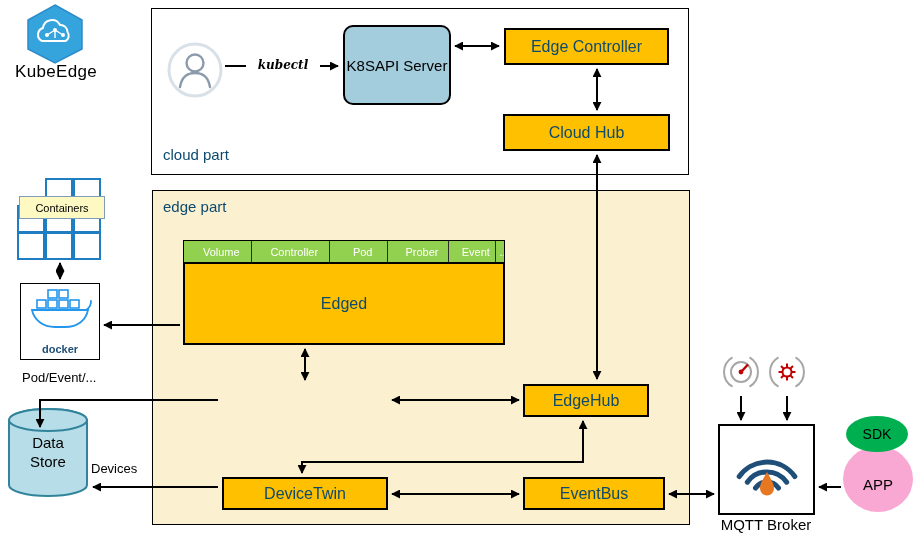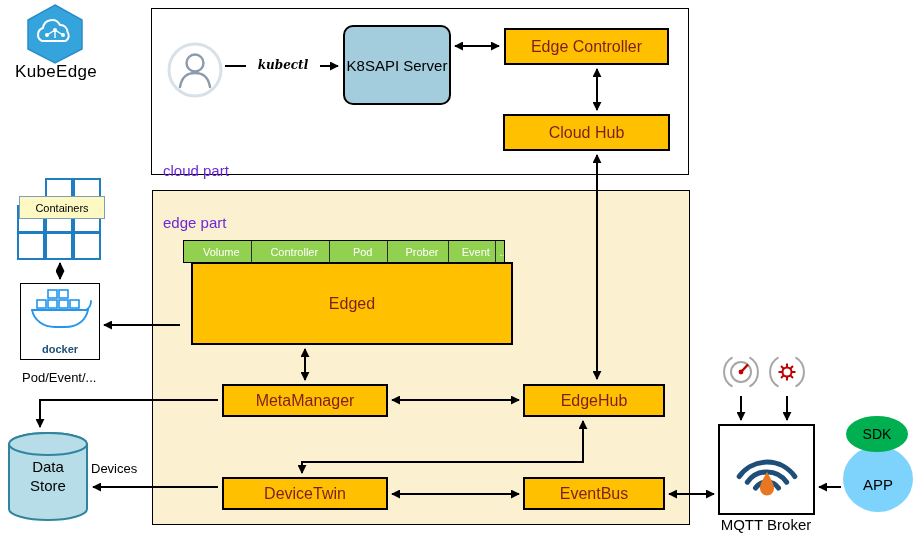--- a/index.html
+++ b/index.html
@@ -2,25 +2,25 @@
 <html><head>
 <meta charset="utf-8">
 <style>
   html,body{margin:0;padding:0;background:#fff;}
   .canvas{position:relative;width:923px;height:550px;background:#fff;
           font-family:"Liberation Sans",sans-serif;color:#000;overflow:hidden;}
   .abs{position:absolute;box-sizing:border-box;}
   .frame{border:1.6px solid #000;background:#fff;}
   .edgebg{background:#FBF0D0;}
   .orange{background:#FFC000;border:2px solid #000;display:flex;align-items:center;
-          justify-content:center;font-size:16px;color:#7f1d1d;text-align:right;}
+          justify-content:center;font-size:16px;color:#0c4a6e;text-align:right;}
   .blue-rounded{background:#A3CCDC;border:2px solid #000;border-radius:10px;
           display:flex;flex-direction:row;align-items:center;justify-content:center;
           font-size:15px;line-height:19px;}
-  .part-label{font-size:15px;color:#6d28d9;margin-top:16px;}
+  .part-label{font-size:15px;color:#0c4a6e;}
   .tabs{display:flex;border:1px solid #000;background:#92D050;}
   .tab{display:flex;align-items:center;justify-content:center;font-size:11px;color:#fff;
        background:#92D050;border-right:1px solid #2c2c2c;overflow:hidden;white-space:nowrap;padding-left:8px;}
   .tab:last-child{border-right:none;flex:1;}
   .tab:nth-child(1){width:64px}.tab:nth-child(2){width:76px}.tab:nth-child(3){width:54px}
   .tab:nth-child(4){width:56px}.tab:nth-child(5){width:42px}
   .cell{position:absolute;width:28px;height:28px;border:2px solid #1F7EC2;background:#fff;box-sizing:border-box;}
   .containers-label{background:#fef9c3;border:1px solid #7F9DB9;font-size:11px;display:flex;
        align-items:center;justify-content:center;z-index:2;}
   .small-label{font-size:13px;color:#000;}
@@ -68,23 +68,22 @@
   <div class="abs part-label" style="left:163px;top:198px;">edge part</div>
 
   <div class="abs tabs" style="left:183px;top:240px;width:322px;height:23px;">
     <span class="tab">Volume</span>
     <span class="tab">Controller</span>
     <span class="tab">Pod</span>
     <span class="tab">Prober</span>
     <span class="tab">Event</span>
     <span class="tab">...</span>
   </div>
-  <div class="abs orange" style="left:183px;top:262px;width:322px;height:83px;margin-left:8px;">Edged</div>
-  <div class="abs orange" style="left:222px;top:384px;width:166px;height:33px;">MetaManager</div>
-  <div class="abs orange" style="left:523px;top:384px;width:142px;height:33px;">EdgeHub</div>
+  <div class="abs orange" style="left:183px;top:262px;width:322px;height:83px;">Edged</div>
+  <div class="abs orange" style="left:523px;top:384px;width:126px;height:33px;">EdgeHub</div>
   <div class="abs orange" style="left:222px;top:477px;width:166px;height:33px;">DeviceTwin</div>
   <div class="abs orange" style="left:523px;top:477px;width:142px;height:33px;">EventBus</div>
 
   <div>
     <div class="cell" style="left:45px;top:178px;"></div>
       <div class="cell" style="left:73px;top:178px;"></div>
     <div class="cell" style="left:17px;top:205px;"></div>
       <div class="cell" style="left:45px;top:205px;"></div>
       <div class="cell" style="left:73px;top:205px;"></div>
     <div class="cell" style="left:17px;top:232px;"></div>
@@ -104,21 +103,21 @@
           <rect x="42" y="12" width="9" height="8"></rect>
       </g>
       <path d="M4,22 h56 c-2,10 -10,17 -23,17 h-10 c-12,0 -21,-7 -23,-17 z" fill="#fff" stroke="#2496ED" stroke-width="1.8"></path>
       <path d="M58,22 q5,-3 5,-9" fill="none" stroke="#2496ED" stroke-width="1.8" stroke-linecap="round"></path>
     </svg>
     <div class="abs" style="left:0;bottom:4px;width:100%;text-align:center;font-size:11px;font-weight:bold;color:#1D4E77;">docker</div>
   </div>
 
   <div class="abs small-label" style="left:22px;top:370px;">Pod/Event/...</div>
 
-  <div class="abs" style="left:8px;top:431px;width:80px;height:92px;">
+  <div class="abs" style="left:8px;top:407px;width:80px;height:92px;">
     <svg width="80" height="92" viewBox="0 0 80 92">
       <path d="M1,13 a39,11 0 0 1 78,0 v65 a39,11 0 0 1 -78,0 z" fill="#B7DEE8" stroke="#31849B" stroke-width="2"></path>
       <ellipse cx="40" cy="13" rx="39" ry="11" fill="#B7DEE8" stroke="#31849B" stroke-width="2"></ellipse>
     </svg>
     <div class="abs" style="left:0;top:26px;width:100%;text-align:center;font-size:15px;line-height:19px;">
       <div>Data</div>
       <div>Store</div>
     </div>
   </div>
 
@@ -152,21 +151,21 @@
       <g fill="none" stroke="#1F4E79" stroke-width="5" stroke-linecap="round">
         <path d="M22.5,54 A14,14 0 0 1 45.5,54"></path>
         <path d="M14.3,48.2 A24,24 0 0 1 53.7,48.2"></path>
         <path d="M6.2,42.5 A34,34 0 0 1 61.8,42.5"></path>
       </g>
       <path d="M34,38 c5,9 7,12 7,16.5 a7,7 0 0 1 -14,0 c0,-4.5 2,-7.5 7,-16.5 z" fill="#E87722"></path>
     </svg>
   </div>
   <div class="abs" style="left:700px;top:516px;width:132px;text-align:center;font-size:15px;">MQTT Broker</div>
 
-  <div class="abs circle-node" style="left:843px;top:446px;width:70px;height:66px;background:#7dd3fc;font-size:15px;padding-top:10px;z-index:1;">APP</div>
+  <div class="abs circle-node" style="left:843px;top:446px;width:70px;height:66px;background:#f9a8d4;font-size:15px;padding-top:10px;z-index:1;">APP</div>
   <div class="abs circle-node" style="left:846px;top:416px;width:62px;height:36px;background:#00B050;font-size:14px;z-index:2;">SDK</div>
 
   <svg class="arrows" width="923" height="550" viewBox="0 0 923 550">
     <defs>
       <marker id="arr" viewBox="0 0 10 10" refX="9" refY="5" markerWidth="9" markerHeight="9" orient="auto-start-reverse" markerUnits="userSpaceOnUse">
         <path d="M0,0 L10,5 L0,10 z" fill="#000"></path>
       </marker>
     </defs>
     <g stroke="#000" stroke-width="2" fill="none">
       <line x1="225" y1="66" x2="246" y2="66"></line>

